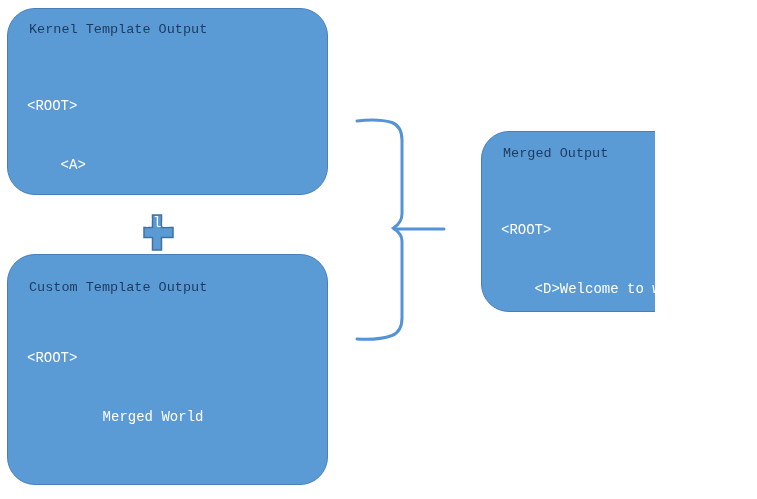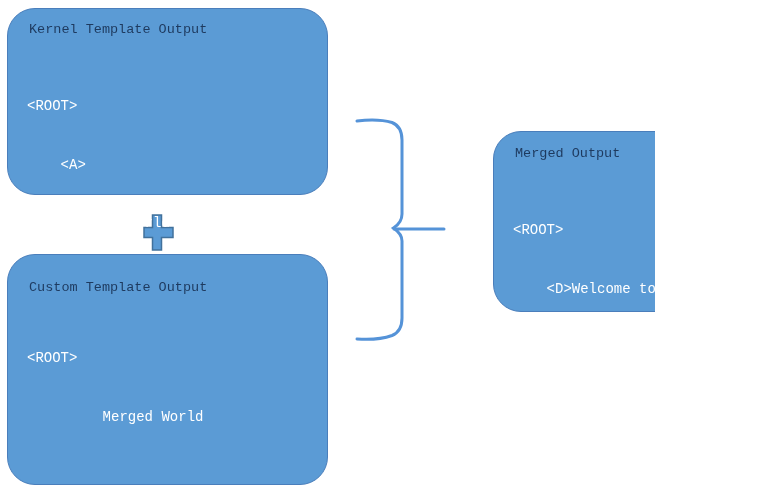--- a/index.html
+++ b/index.html
@@ -25,21 +25,21 @@
   }
   .box {
     position: absolute;
     background: var(--box-fill, #5B9BD5);
     border: 1.5px solid var(--box-border, #4A7EBB);
     border-radius: 28px;
     box-sizing: border-box;
   }
   .box-kernel { left: 7px;   top: 8px;   width: 321px; height: 187px; }
   .box-custom { left: 7px;   top: 254px; width: 321px; height: 231px; }
-  .box-merged { left: 493px; top: 131px; width: 255px; height: 181px; }
+  .box-merged { left: 481px; top: 131px; width: 255px; height: 181px; }
   .box-title {
     position: absolute;
     left: 21px;
     color: var(--title-text, #1E3A5F);
     font-size: 13.5px;
     line-height: 20px;
     white-space: pre;
   }
   .box-kernel .box-title { top: 11px; }
   .box-custom .box-title { top: 23px; }

